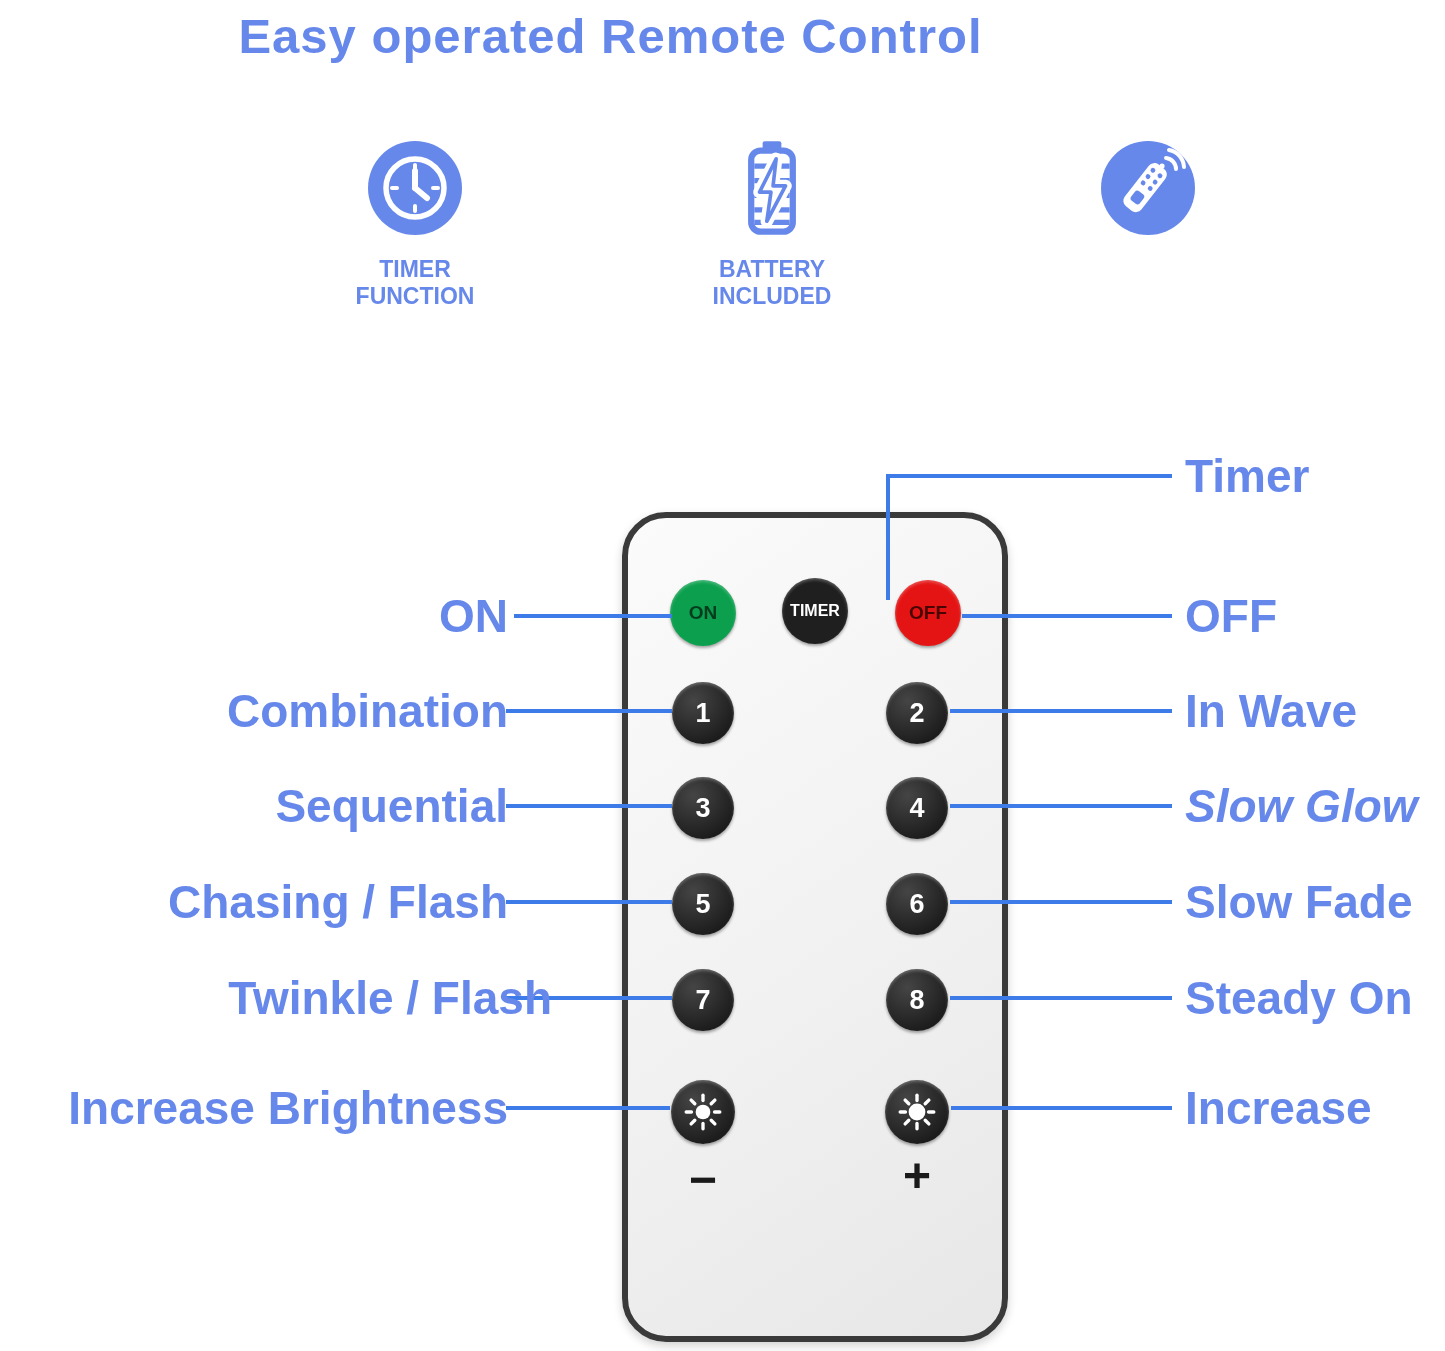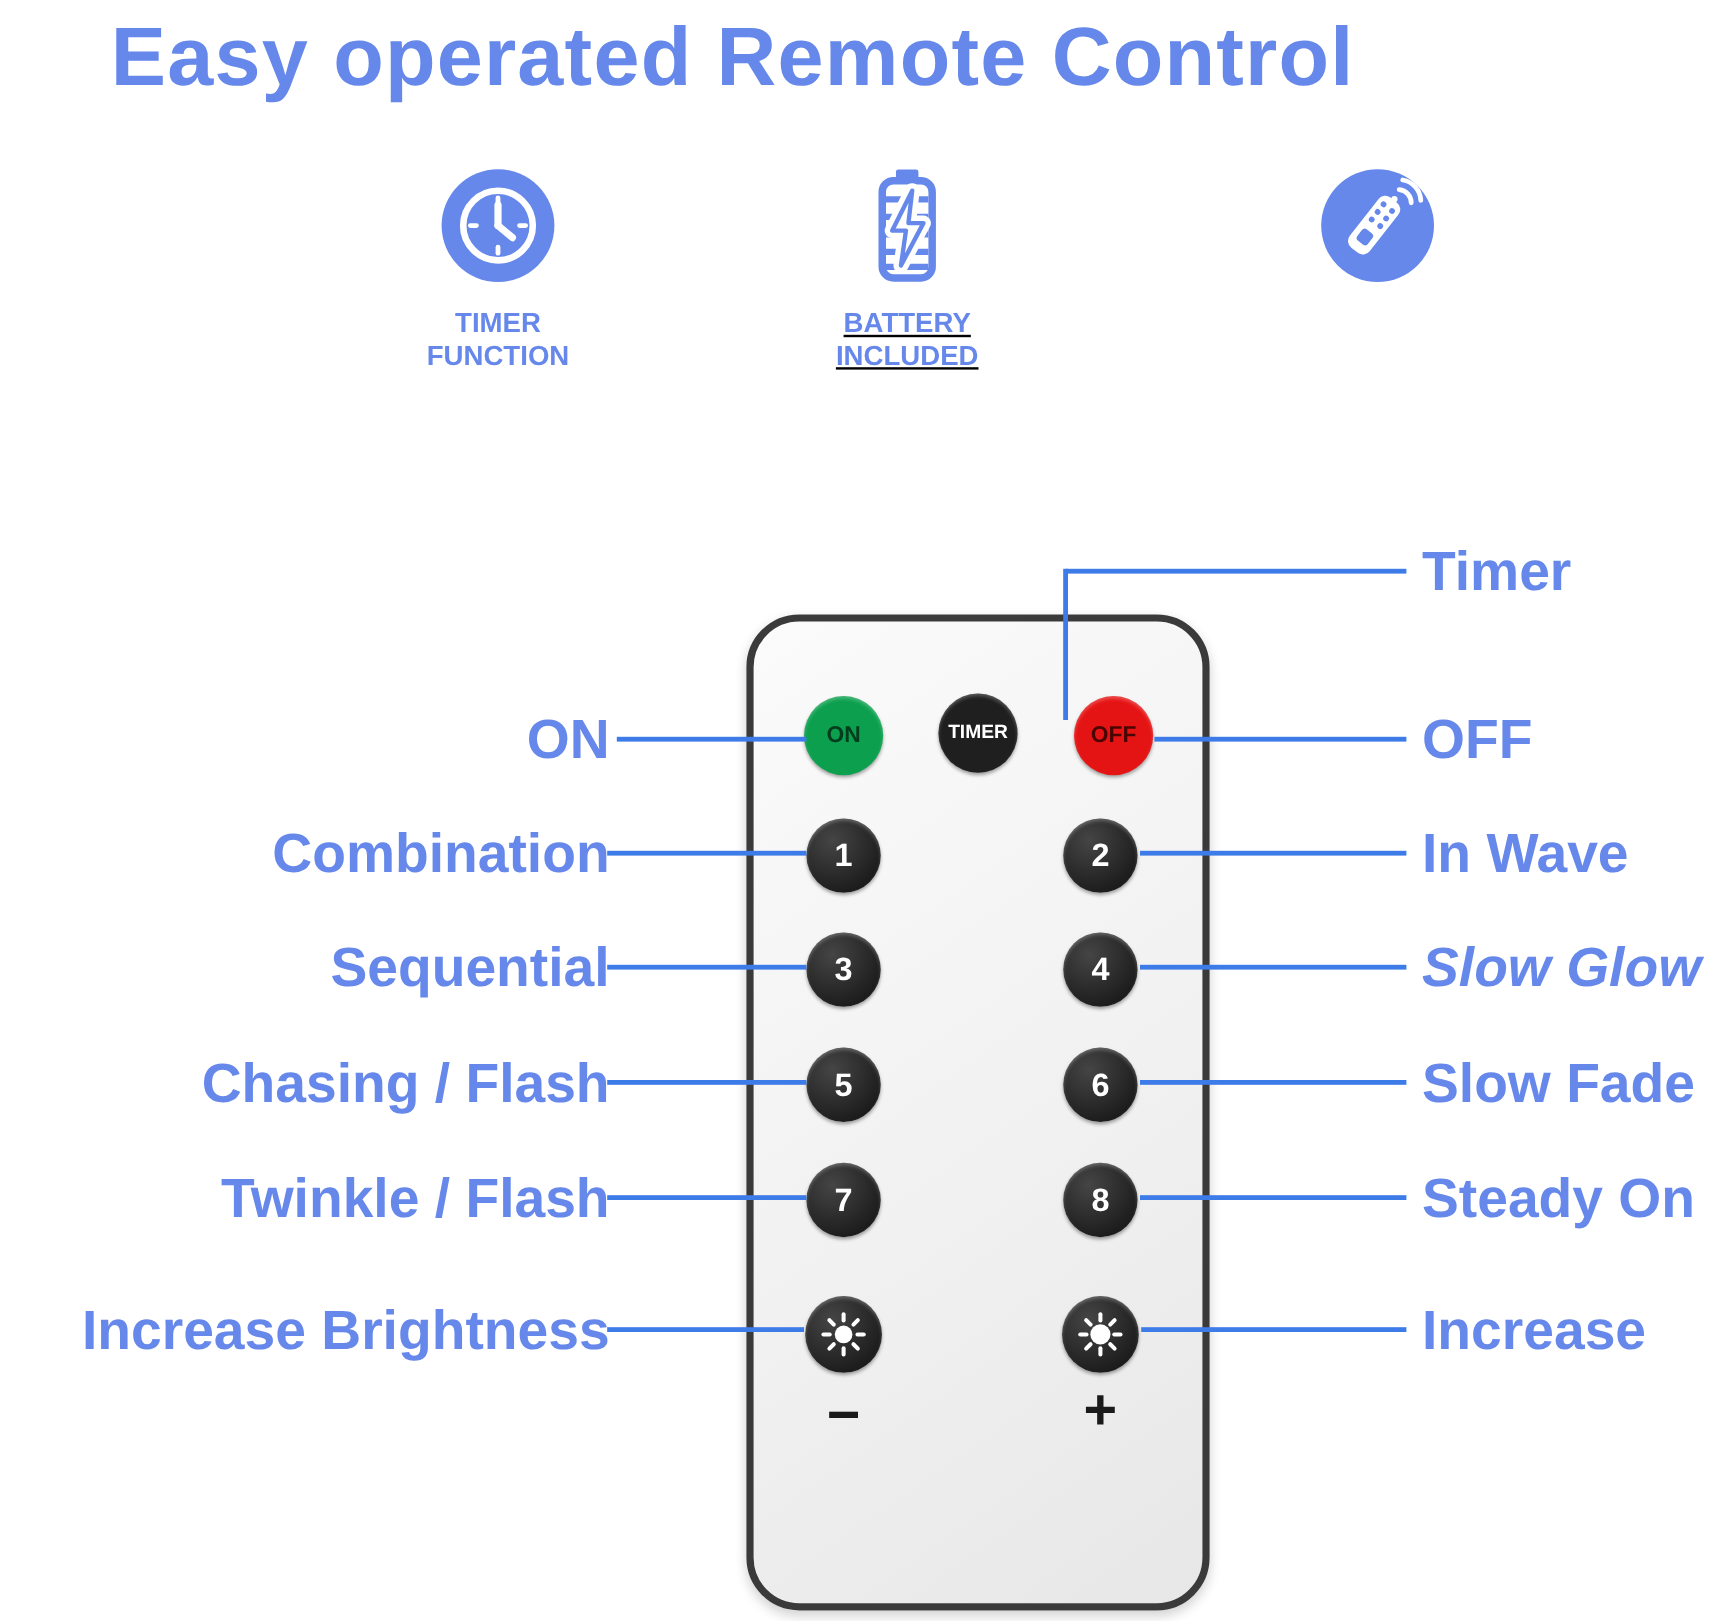--- a/index.html
+++ b/index.html
@@ -9,35 +9,35 @@
     font-family:"Liberation Sans", sans-serif;
     position:relative;
     overflow:hidden;
   }
   .abs{position:absolute;}
 
   
   .page-title{
     top:8px;left:0;width:1221px;
     text-align:center;
-    font-size:69px;font-weight:bold;letter-spacing:1px;
+    font-size:49px;font-weight:bold;letter-spacing:1px;
     color:#6688ea;
   }
 
   
   .feature{
     top:132px;width:240px;text-align:center;
   }
   .feature .icon-wrap{height:112px;display:flex;align-items:center;justify-content:center;}
   .feature .f-label{
     margin-top:12px;
     font-size:23px;font-weight:bold;color:#6688ea;line-height:1.18;
   }
   .feat-1{left:295px;}
-  .feat-2{left:636px;text-decoration:underline;}
+  .feat-2{left:652px;}
   .feat-3{left:1028px;}
 
   
   .remote{
     left:622px;top:512px;width:374px;height:818px;
     border:6px solid #3a3a3a;border-radius:44px;
     background:linear-gradient(145deg,#fbfbfb 0%,#f1f1f1 55%,#e7e7e7 100%);
     box-shadow:0 4px 10px rgba(0,0,0,0.18);
   }
   .rbtn{
@@ -209,21 +209,21 @@
 <div class="abs cline" style="left:950px;top:900px;width:222px;"></div>
 <div class="abs cline" style="left:506px;top:996px;width:166px;"></div>
 <div class="abs cline" style="left:950px;top:996px;width:222px;"></div>
 <div class="abs cline" style="left:506px;top:1106px;width:164px;"></div>
 <div class="abs cline" style="left:951px;top:1106px;width:221px;"></div>
 
 <div class="abs note note-left" style="top:590px;">ON</div>
 <div class="abs note note-left" style="top:685px;">Combination</div>
 <div class="abs note note-left" style="top:780px;">Sequential</div>
 <div class="abs note note-left" style="top:876px;">Chasing / Flash</div>
-<div class="abs note note-left" style="top:972px;">Twinkle / Flash</div>
+<div class="abs note note-left" style="top:972px;margin-left:44px;">Twinkle / Flash</div>
 <div class="abs note note-left" style="top:1082px;">Increase Brightness</div>
 
 <div class="abs note note-right" style="left:1185px;top:450px;">Timer</div>
 <div class="abs note note-right" style="left:1185px;top:590px;">OFF</div>
 <div class="abs note note-right" style="left:1185px;top:685px;">In Wave</div>
 <div class="abs note note-right" style="left:1185px;top:780px;font-style:italic;">Slow Glow</div>
 <div class="abs note note-right" style="left:1185px;top:876px;">Slow Fade</div>
 <div class="abs note note-right" style="left:1185px;top:972px;">Steady On</div>
 <div class="abs note note-right" style="left:1185px;top:1082px;">Increase</div>
 

